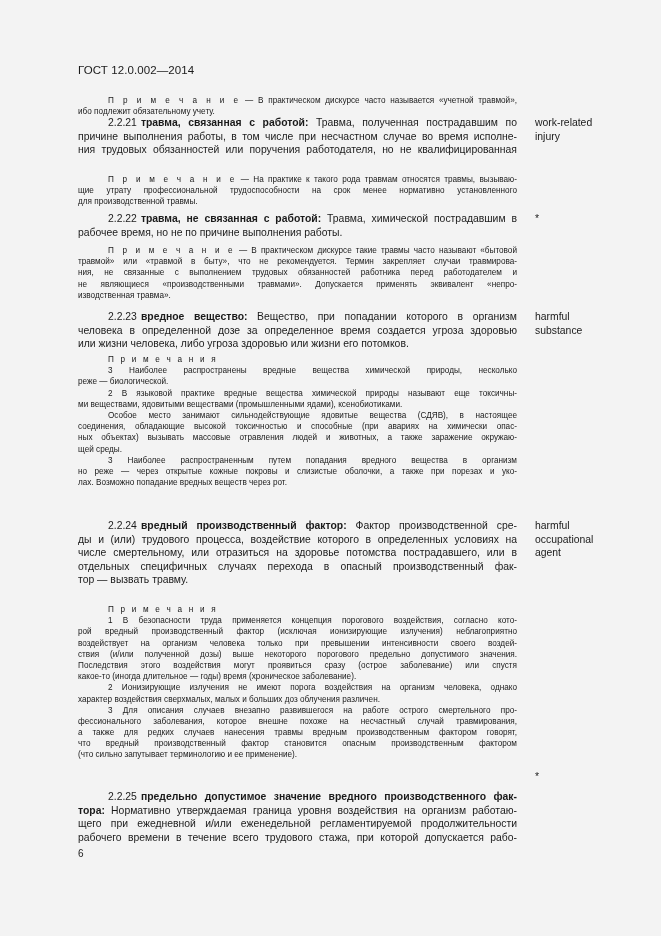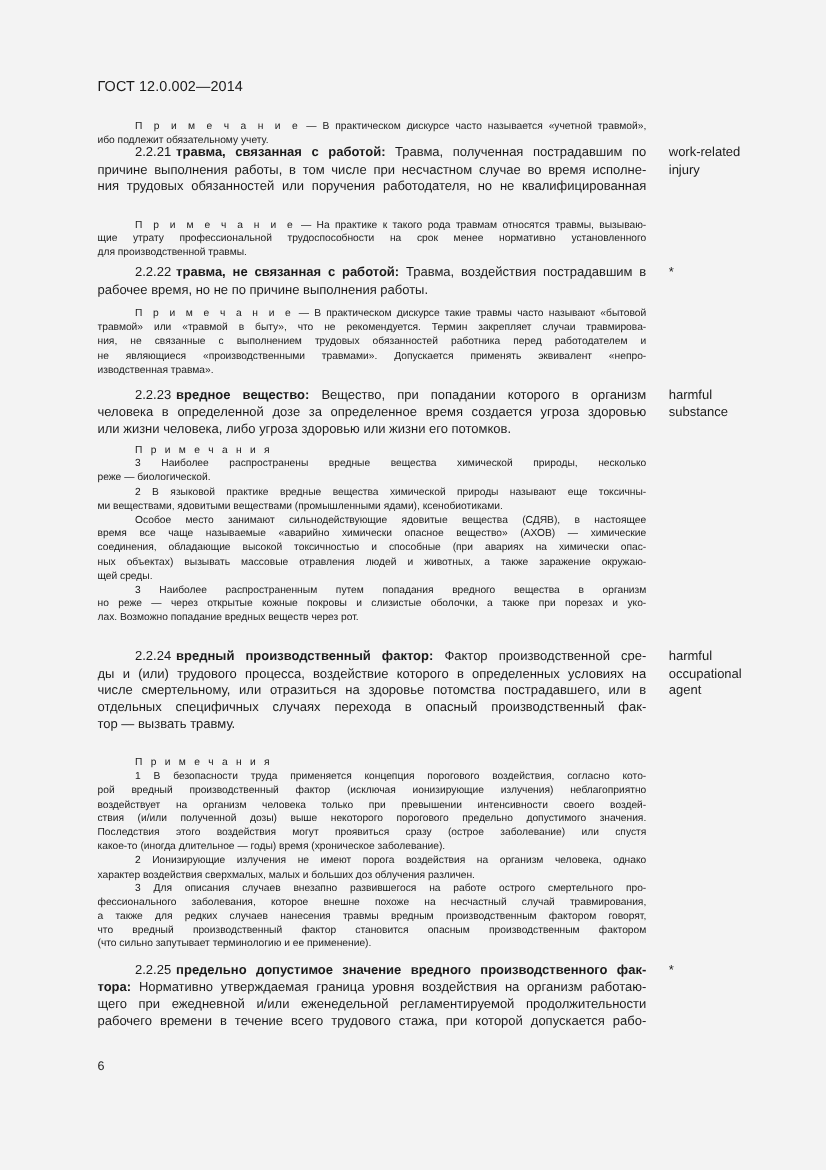--- a/index.html
+++ b/index.html
@@ -58,21 +58,21 @@
   <div>injury</div>
 </div>
 
 <div class="block note" style="top:174px;">
   <span class="ln ind"><span class="sp">П р и м е ч а н и е</span><span> — На практике к такого рода травмам относятся травмы, вызываю-</span></span>
   <span class="ln">щие утрату профессиональной трудоспособности на срок менее нормативно установленного</span>
   <span class="ln last">для производственной травмы.</span>
 </div>
 
 <div class="block main" style="top:212px;">
-  <span class="ln ind"><span class="num">2.2.22</span><span class="term">травма, не связанная с работой:</span><span> Травма, воздействия пострадавшим в</span></span>
+  <span class="ln ind"><span class="num">2.2.22</span><span class="term">травма, не связанная с работой:</span><span> Травма, химической пострадавшим в</span></span>
   <span class="ln last">рабочее время, но не по причине выполнения работы.</span>
 </div>
 <div class="eng" style="top:212px;">
   <div>*</div>
 </div>
 
 <div class="block note" style="top:245px;">
   <span class="ln ind"><span class="sp">П р и м е ч а н и е</span><span> — В практическом дискурсе такие травмы часто называют «бытовой</span></span>
   <span class="ln">травмой» или «травмой в быту», что не рекомендуется. Термин закрепляет случаи травмирова-</span>
   <span class="ln">ния, не связанные с выполнением трудовых обязанностей работника перед работодателем и</span>
@@ -90,21 +90,20 @@
   <div>substance</div>
 </div>
 
 <div class="block note" style="top:354px;">
   <span class="ln ind last"><span class="sp">П р и м е ч а н и я</span></span>
   <span class="ln ind">3 Наиболее распространены вредные вещества химической природы, несколько</span>
   <span class="ln last">реже — биологической.</span>
   <span class="ln ind">2 В языковой практике вредные вещества химической природы называют еще токсичны-</span>
   <span class="ln last">ми веществами, ядовитыми веществами (промышленными ядами), ксенобиотиками.</span>
   <span class="ln ind">Особое место занимают сильнодействующие ядовитые вещества (СДЯВ), в настоящее</span>
-  <span class="ln">время все чаще называемые «аварийно химически опасное вещество» (АХОВ) — химические</span>
   <span class="ln">соединения, обладающие высокой токсичностью и способные (при авариях на химически опас-</span>
   <span class="ln">ных объектах) вызывать массовые отравления людей и животных, а также заражение окружаю-</span>
   <span class="ln last">щей среды.</span>
   <span class="ln ind">3 Наиболее распространенным путем попадания вредного вещества в организм</span>
   <span class="ln">но реже — через открытые кожные покровы и слизистые оболочки, а также при порезах и уко-</span>
   <span class="ln last">лах. Возможно попадание вредных веществ через рот.</span>
 </div>
 
 <div class="block main" style="top:519px;">
   <span class="ln ind"><span class="num">2.2.24</span><span class="term">вредный производственный фактор:</span><span> Фактор производственной сре-</span></span>
@@ -129,21 +128,21 @@
   <span class="ln last">какое-то (иногда длительное — годы) время (хроническое заболевание).</span>
   <span class="ln ind">2 Ионизирующие излучения не имеют порога воздействия на организм человека, однако</span>
   <span class="ln last">характер воздействия сверхмалых, малых и больших доз облучения различен.</span>
   <span class="ln ind">3 Для описания случаев внезапно развившегося на работе острого смертельного про-</span>
   <span class="ln">фессионального заболевания, которое внешне похоже на несчастный случай травмирования,</span>
   <span class="ln">а также для редких случаев нанесения травмы вредным производственным фактором говорят,</span>
   <span class="ln">что вредный производственный фактор становится опасным производственным фактором</span>
   <span class="ln last">(что сильно запутывает терминологию и ее применение).</span>
 </div>
 
-<div class="block main" style="top:770px;">
+<div class="block main" style="top:790px;">
   <span class="ln ind"><span class="num">2.2.25</span><span class="term">предельно допустимое значение вредного производственного фак-</span></span>
   <span class="ln"><span class="term">тора:</span><span> Нормативно утверждаемая граница уровня воздействия на организм работаю-</span></span>
   <span class="ln">щего при ежедневной и/или еженедельной регламентируемой продолжительности</span>
   <span class="ln">рабочего времени в течение всего трудового стажа, при которой допускается рабо-</span>
 </div>
 <div class="eng" style="top:770px;">
   <div>*</div>
 </div>
 
 <div class="page-num">6</div>

